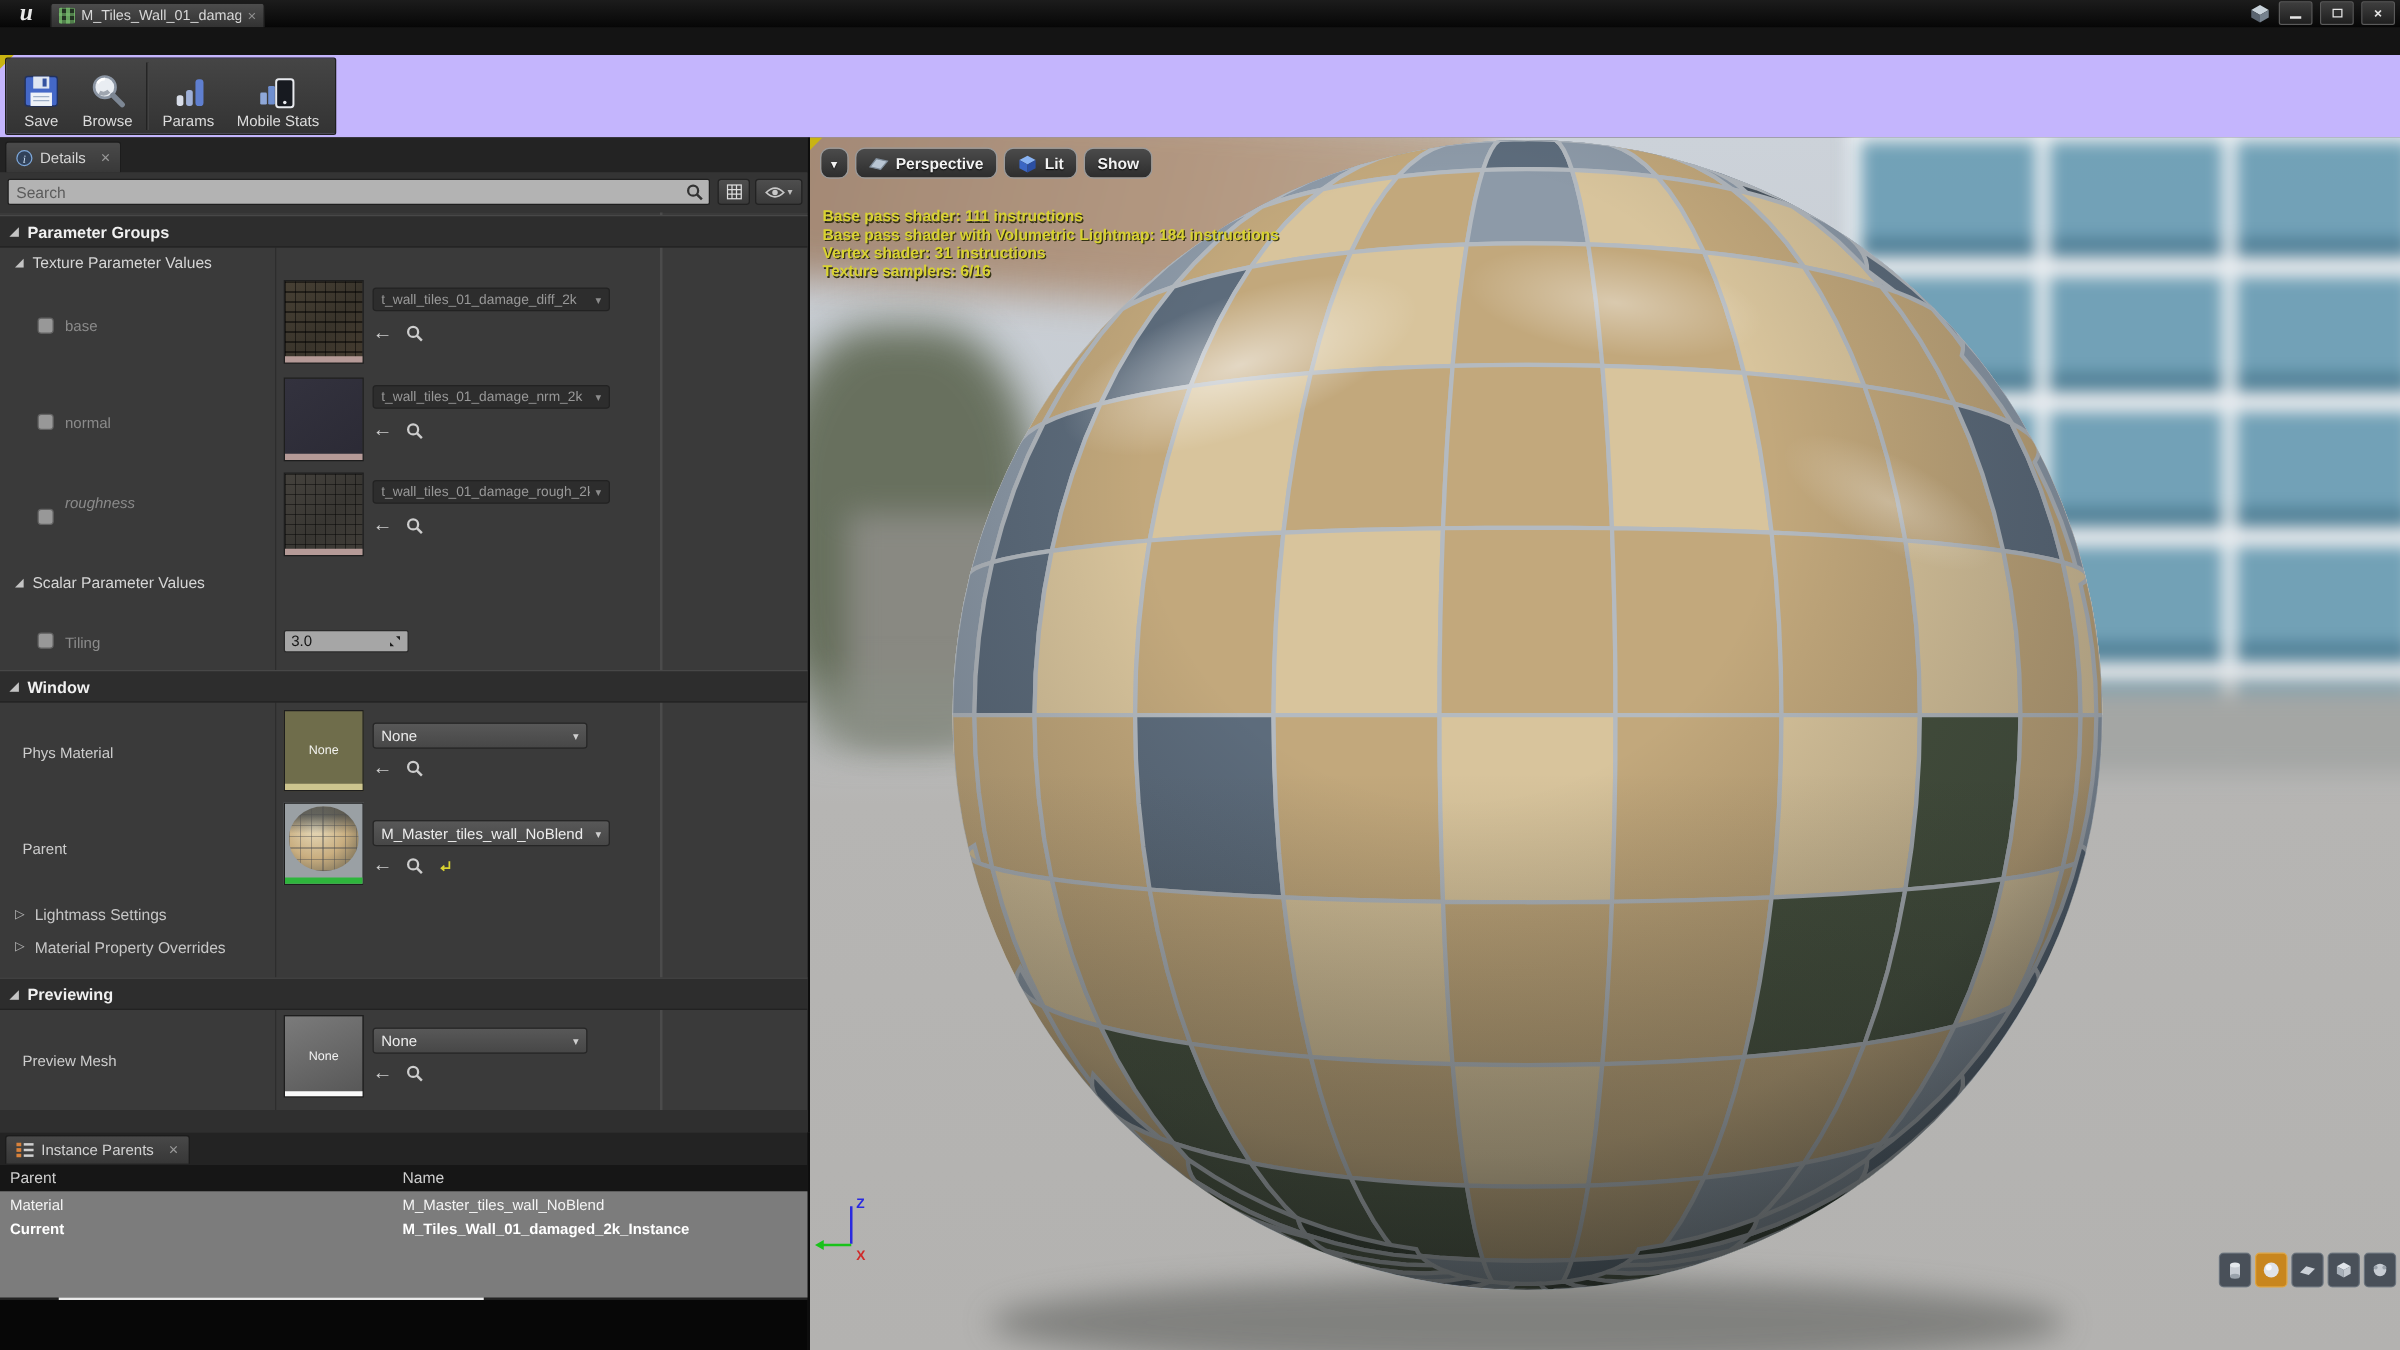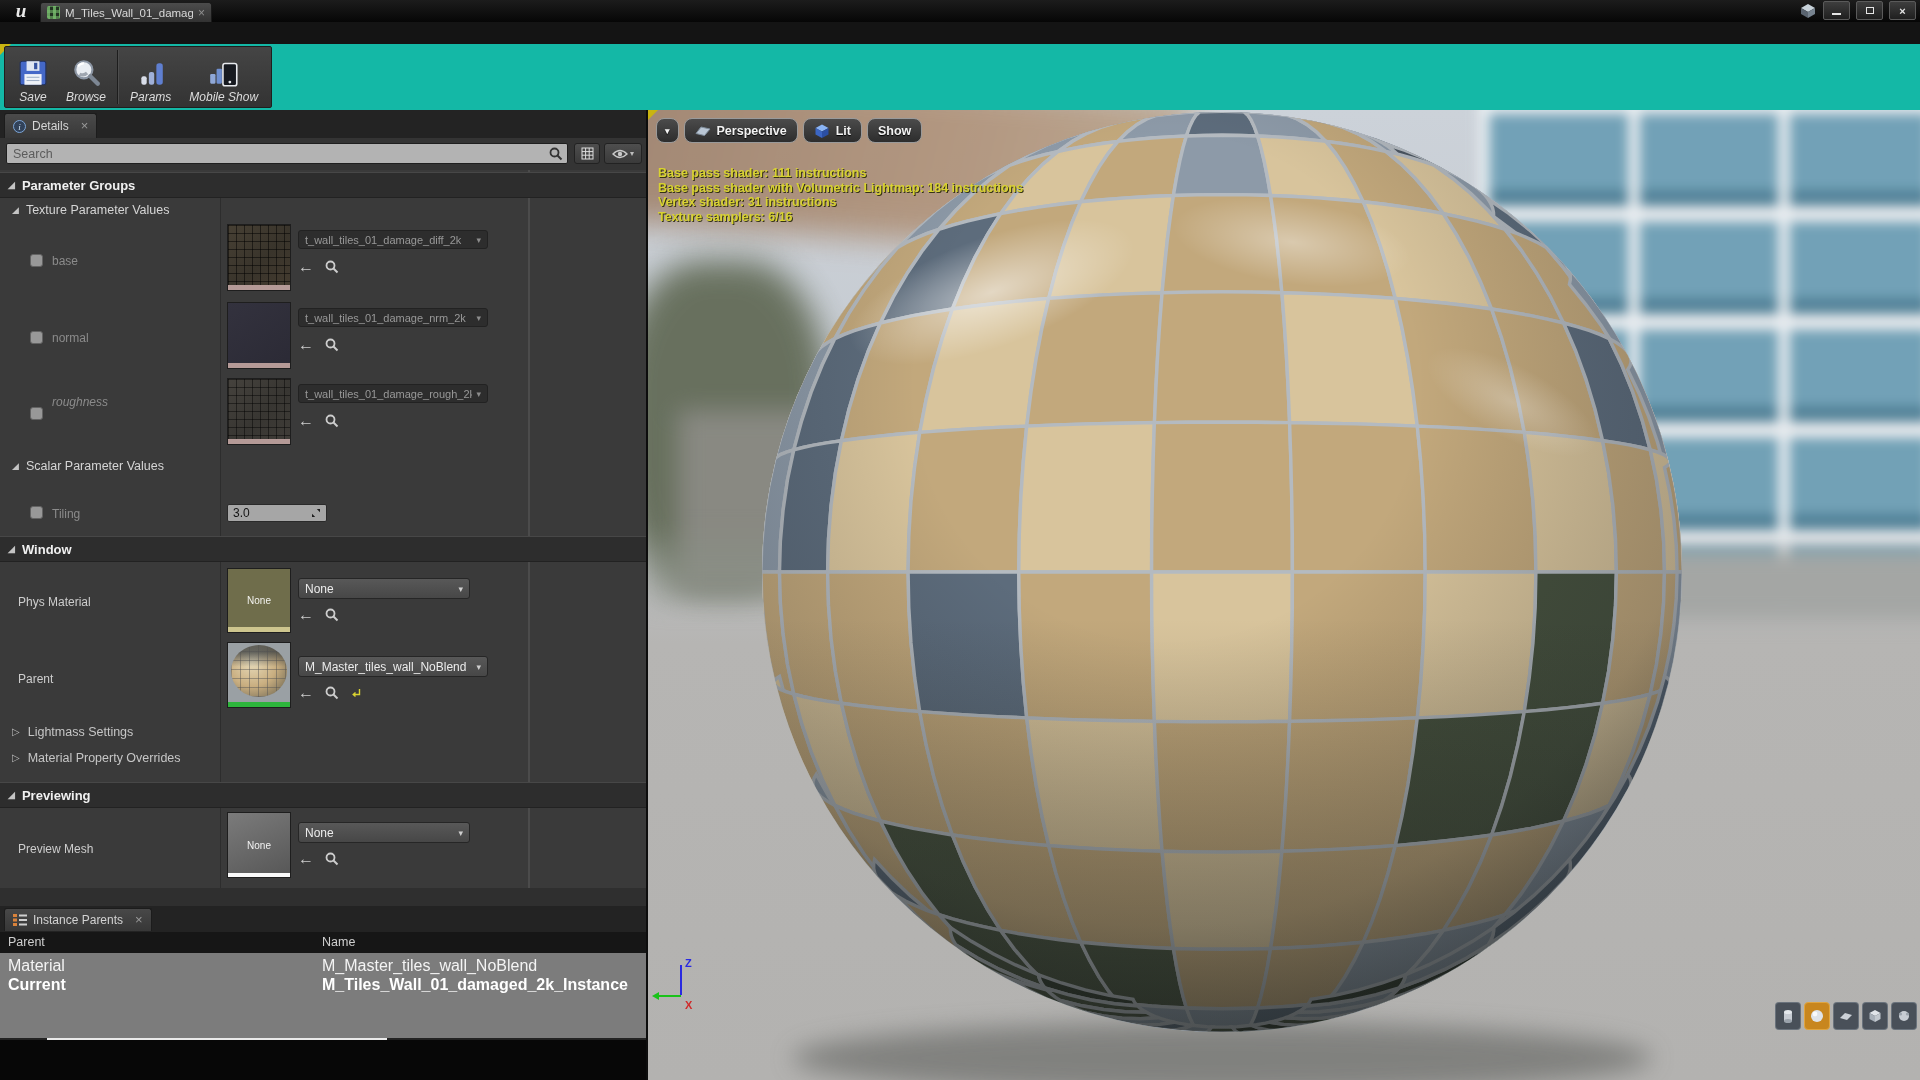--- a/index.html
+++ b/index.html
@@ -18,21 +18,21 @@
   .tab-close{color:#8f8f8f;font-size:12px;line-height:12px;margin-left:auto;cursor:default;}
   .tb-right{position:absolute;right:4px;top:1px;display:flex;align-items:center;gap:6px;}
   .win-btn{width:25px;height:17px;background:linear-gradient(#3e3e3e,#1f1f1f);border:1px solid #5a5a5a;border-radius:2px;
     display:flex;align-items:center;justify-content:center;color:#e6e6e6;font-size:11px;font-weight:700;}
   .glyph-min{width:9px;height:2px;background:#e6e6e6;margin-top:6px;}
   .glyph-restore{width:8px;height:7px;border:1.5px solid #e6e6e6;box-sizing:border-box;}
   
   .menubar{position:absolute;left:0;top:22px;width:1920px;height:22px;background:#141414;display:flex;align-items:center;padding-left:8px;border-bottom:1px solid #000;}
   .menu-item{color:#cbcbcb;font-size:13px;padding:0 10px;line-height:22px;margin-top:42px;}
   
-  .toolbar{position:absolute;left:0;top:44px;width:1920px;height:66px;background:#14b8a6;border-bottom:1px solid #0c0c0c;font-style:italic;}
+  .toolbar{position:absolute;left:0;top:44px;width:1920px;height:66px;background:#c4b5fd;border-bottom:1px solid #0c0c0c;}
   .tool-group{position:absolute;left:4px;top:2px;height:60px;display:flex;align-items:stretch;background:linear-gradient(#454545,#333333);border:1px solid #1f1f1f;border-radius:2px;padding:0 4px;}
   .tool-btn{display:flex;flex-direction:column;align-items:center;justify-content:flex-end;padding:3px 9px 3px;gap:2px;}
   .tool-btn .tlabel{color:#dcdcdc;font-size:12px;}
   .tsep{width:1px;background:#1d1d1d;border-right:1px solid #4d4d4d;margin:3px 2px;}
   .corner-flag{position:absolute;left:0;top:0;width:0;height:0;border-left:11px solid #c9b411;border-bottom:11px solid transparent;}
   
   .details-panel{position:absolute;left:0;top:110px;width:648px;height:796px;background:#373737;box-sizing:border-box;border-right:2px solid #0d0d0d;}
   .panel-tabbar{position:absolute;left:0;top:0;width:100%;height:28px;background:#232323;}
   .panel-tab{position:absolute;left:4px;top:3px;height:25px;background:linear-gradient(#4a4a4a,#383838);border:1px solid #1c1c1c;border-bottom:none;
     border-radius:3px 3px 0 0;display:flex;align-items:center;gap:6px;padding:0 8px;box-sizing:border-box;}
@@ -96,21 +96,21 @@
     box-sizing:border-box;color:#c6c6c6;font-size:12.5px;z-index:2;}
   
   .instance-panel{position:absolute;left:0;top:906px;width:648px;height:174px;background:#232323;box-sizing:border-box;border-right:2px solid #0d0d0d;}
   .ip-tab{position:absolute;left:4px;top:2px;height:23px;background:linear-gradient(#484848,#373737);border:1px solid #1c1c1c;border-bottom:none;
     border-radius:3px 3px 0 0;display:flex;align-items:center;gap:6px;padding:0 8px;box-sizing:border-box;}
   .ip-tab .ptlabel{color:#d2d2d2;font-size:12px;}
   .ip-header{position:absolute;left:0;top:26px;width:100%;height:21px;background:#161616;border-bottom:1px solid #050505;}
   .ip-header span{position:absolute;top:3px;color:#cfcfcf;font-size:12.5px;}
   .ip-body{position:absolute;left:0;top:47px;width:100%;height:85px;background:#7c7c7c;}
   .ip-row{position:absolute;left:0;width:100%;height:19px;}
-  .ip-row span{position:absolute;top:2px;color:#f4f4f4;font-size:16px;white-space:nowrap;}
+  .ip-row span{position:absolute;top:2px;color:#f4f4f4;font-size:12px;white-space:nowrap;}
   .ip-bold span{font-weight:700;color:#ffffff;}
   .ip-whiteline{position:absolute;left:47px;top:132px;width:340px;height:2px;background:#eaeaea;}
   .ip-black{position:absolute;left:0;top:134px;width:100%;height:40px;background:#070707;}
   
   .viewport{position:absolute;left:648px;top:110px;width:1272px;height:970px;overflow:hidden;background:#b9b9b7;}
   .vp-layer{position:absolute;}
   .bg-sky{inset:0;background:linear-gradient(180deg,#ccd2d9 0%,#c6cbd1 28%,#bcbec0 46%,#b6b5b3 55%,#b3b2b0 100%);}
   .bg-beam{left:-40px;top:-30px;width:580px;height:160px;background:linear-gradient(100deg,#97755b,#ad8a6c 60%,#b99f82);filter:blur(16px);opacity:.8;transform:rotate(4deg);}
   .bg-bldg-right{left:830px;top:-12px;width:470px;height:500px;opacity:.96;filter:blur(6px);
     background:
@@ -209,21 +209,21 @@
         </svg>
         <span class="tlabel">Params</span>
       </div>
       <div class="tool-btn">
         <svg width="34" height="30" viewBox="0 0 32 28">
           <rect x="3" y="15" width="5" height="9" rx="1" fill="#8fa8d8"></rect>
           <rect x="9" y="10" width="5" height="14" rx="1" fill="#6f8fd0"></rect>
           <rect x="15" y="5" width="13" height="21" rx="2" fill="#171a20" stroke="#e8eaee" stroke-width="1.5"></rect>
           <circle cx="21.5" cy="22.5" r="1.3" fill="#e8eaee"></circle>
         </svg>
-        <span class="tlabel">Mobile Show</span>
+        <span class="tlabel">Mobile Stats</span>
       </div>
     </div>
   </div>
 
   <div class="details-panel">
     <div class="panel-tabbar">
       <div class="panel-tab">
         <span class="info-ico">i</span>
         <span class="ptlabel">Details</span>
         <span class="close-x">×</span>

